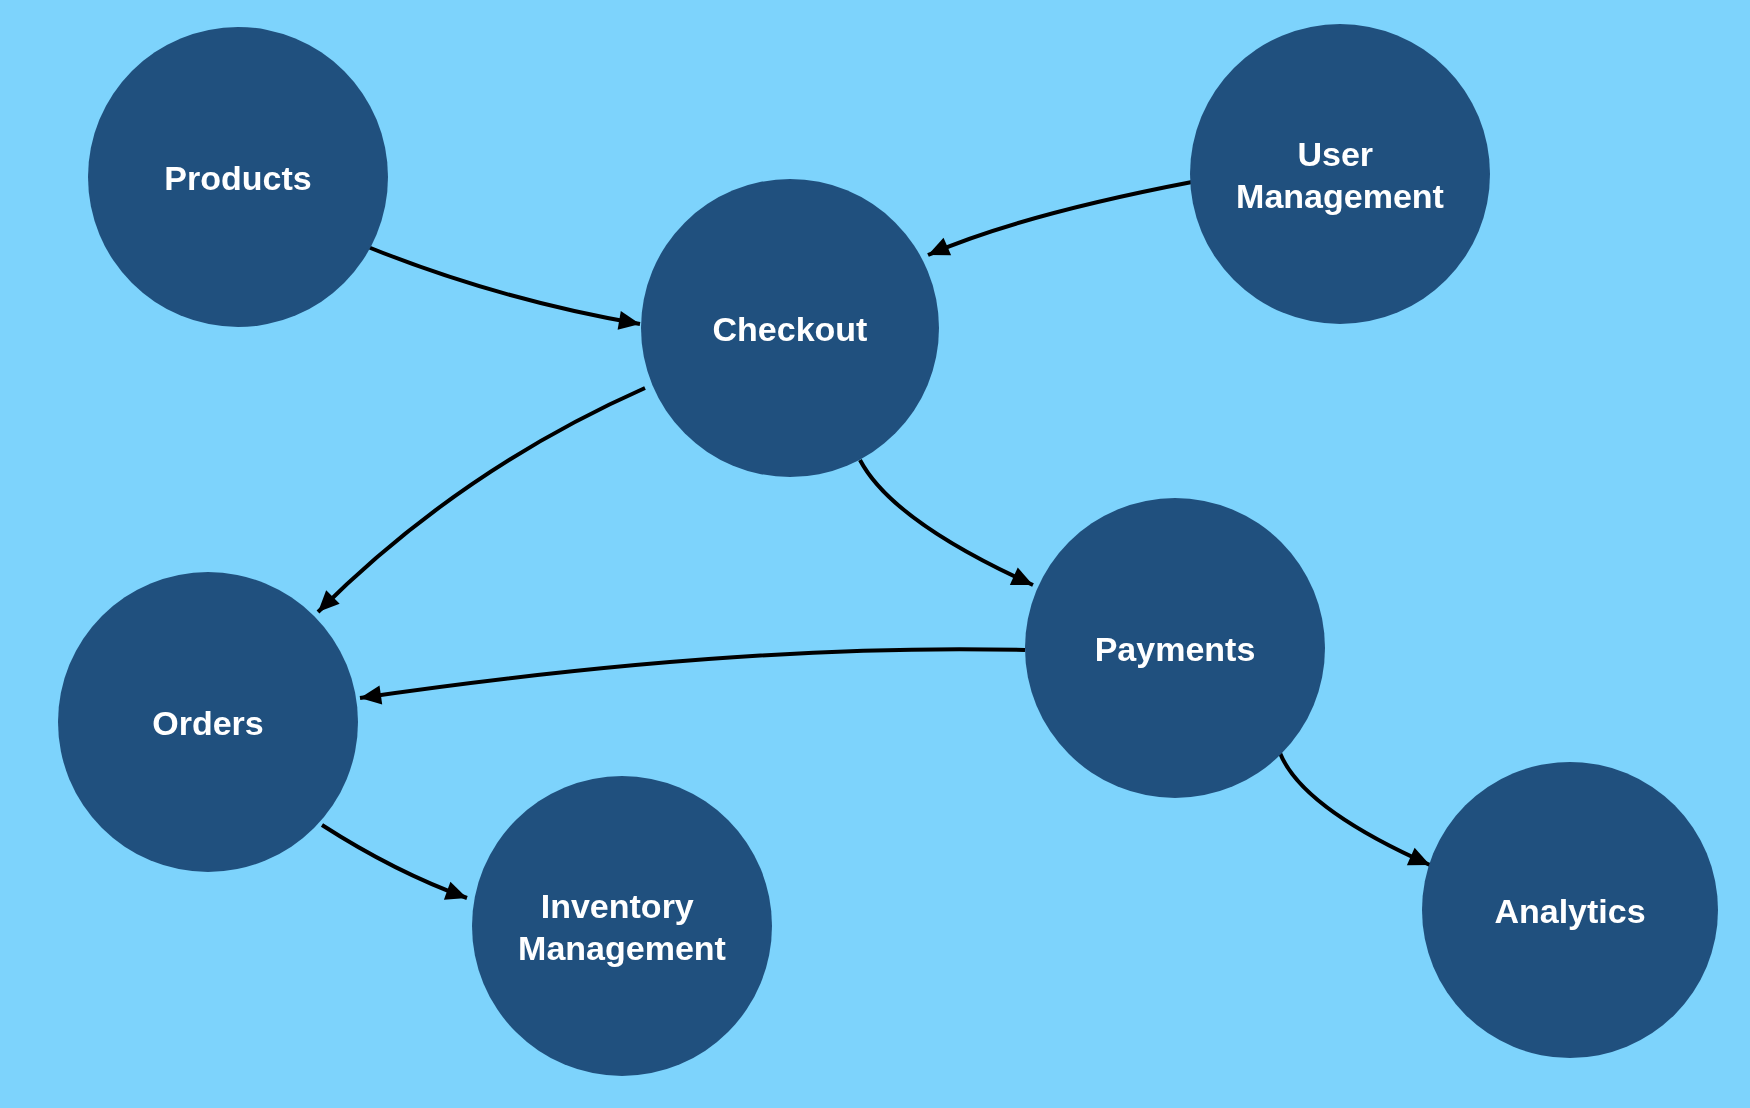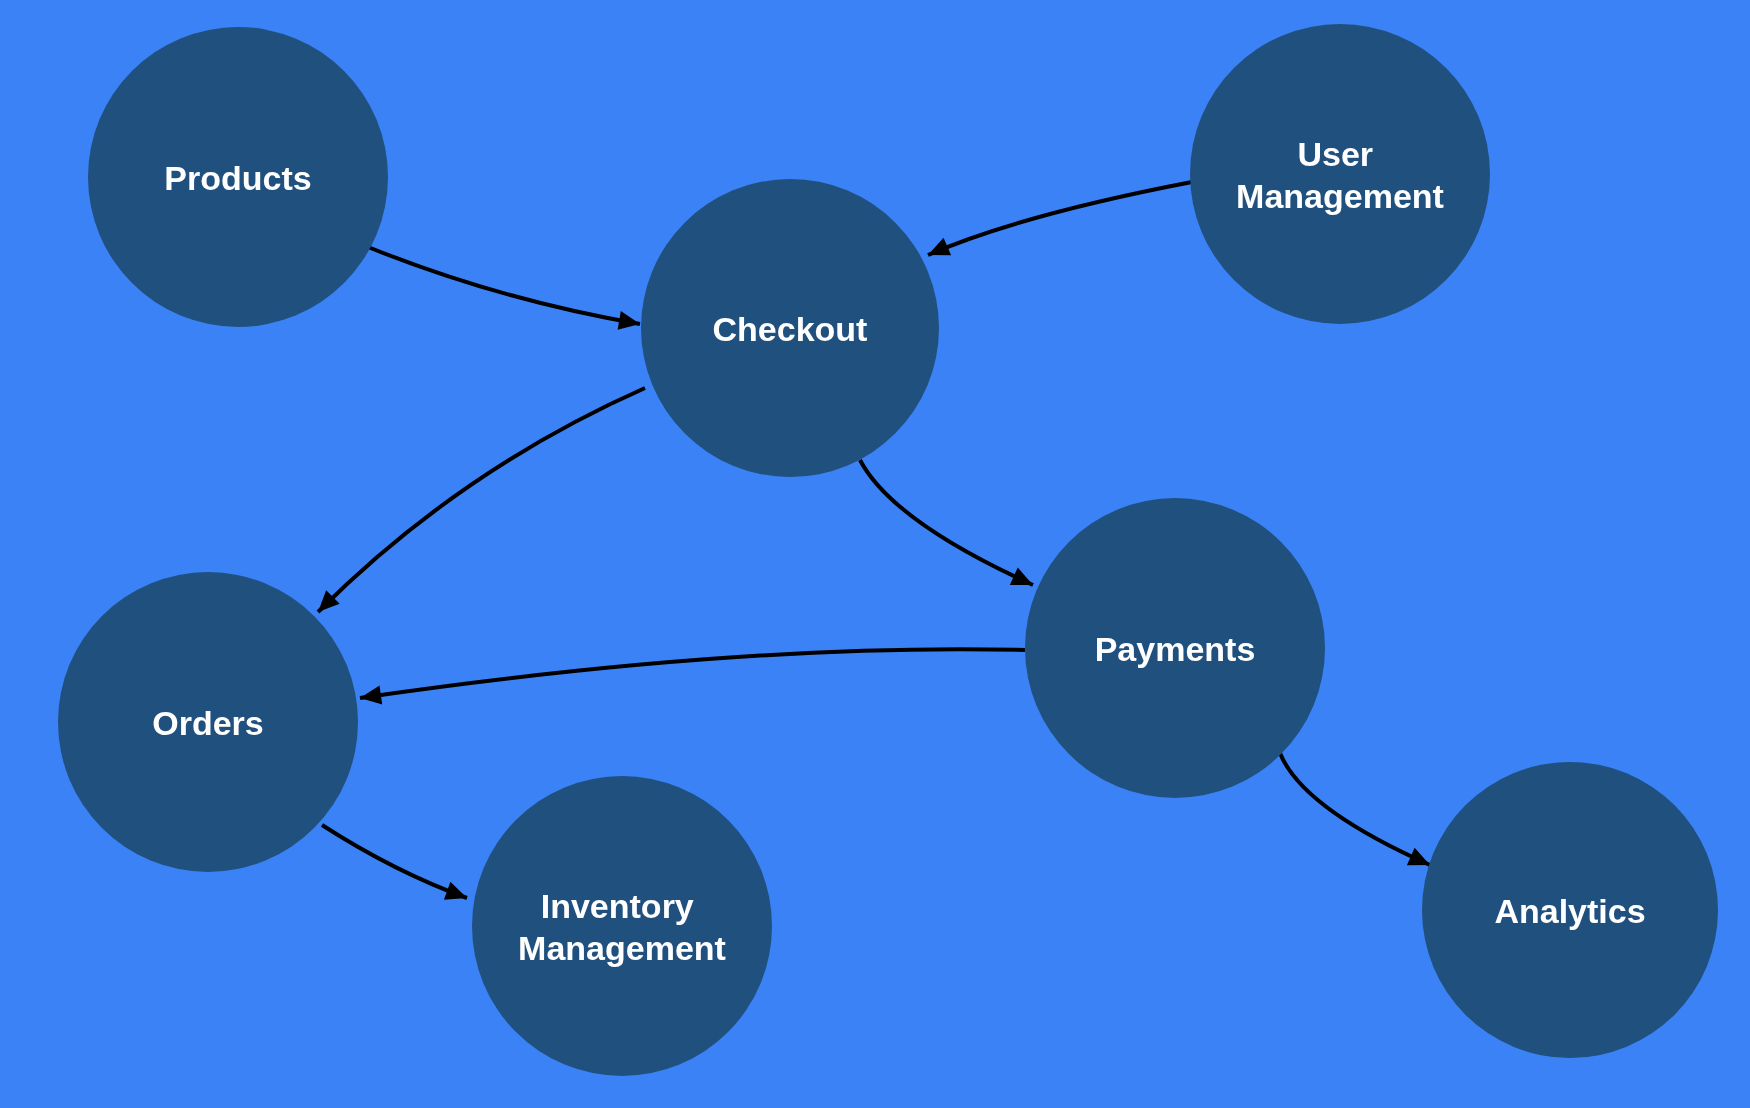--- a/index.html
+++ b/index.html
@@ -4,21 +4,21 @@
 <style>
   html, body {
     margin: 0;
     padding: 0;
     background: #ffffff;
   }
   .stage {
     position: relative;
     width: 1750px;
     height: 1108px;
-    background: #3b82f6;
+    background: #7dd3fc;
     overflow: hidden;
   }
   svg { display: block; }
   .edge {
     fill: none;
     stroke-width: 4px;
     stroke-linecap: butt;
   }
   .node-circle {
     stroke: none;

